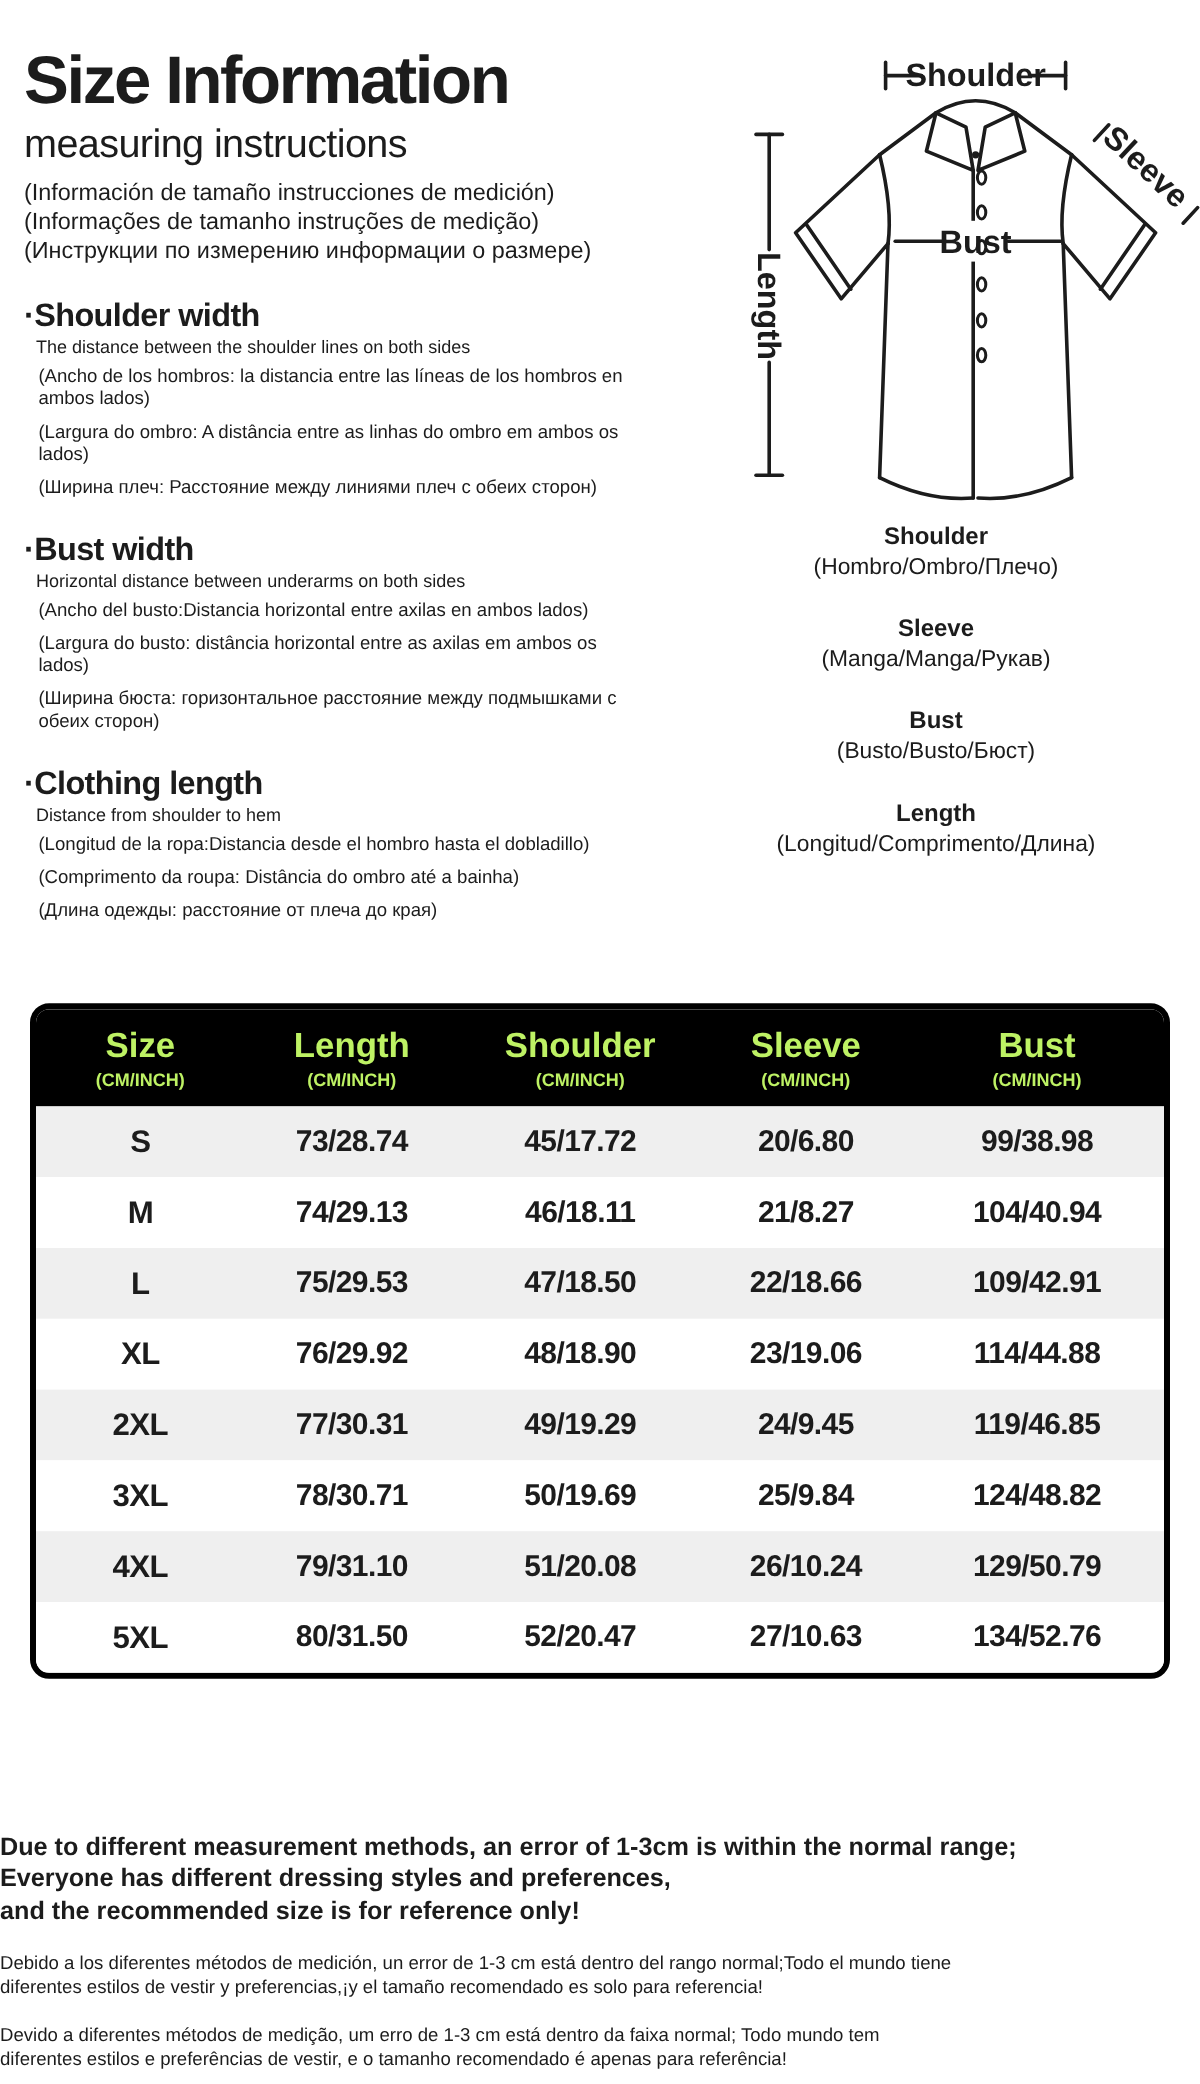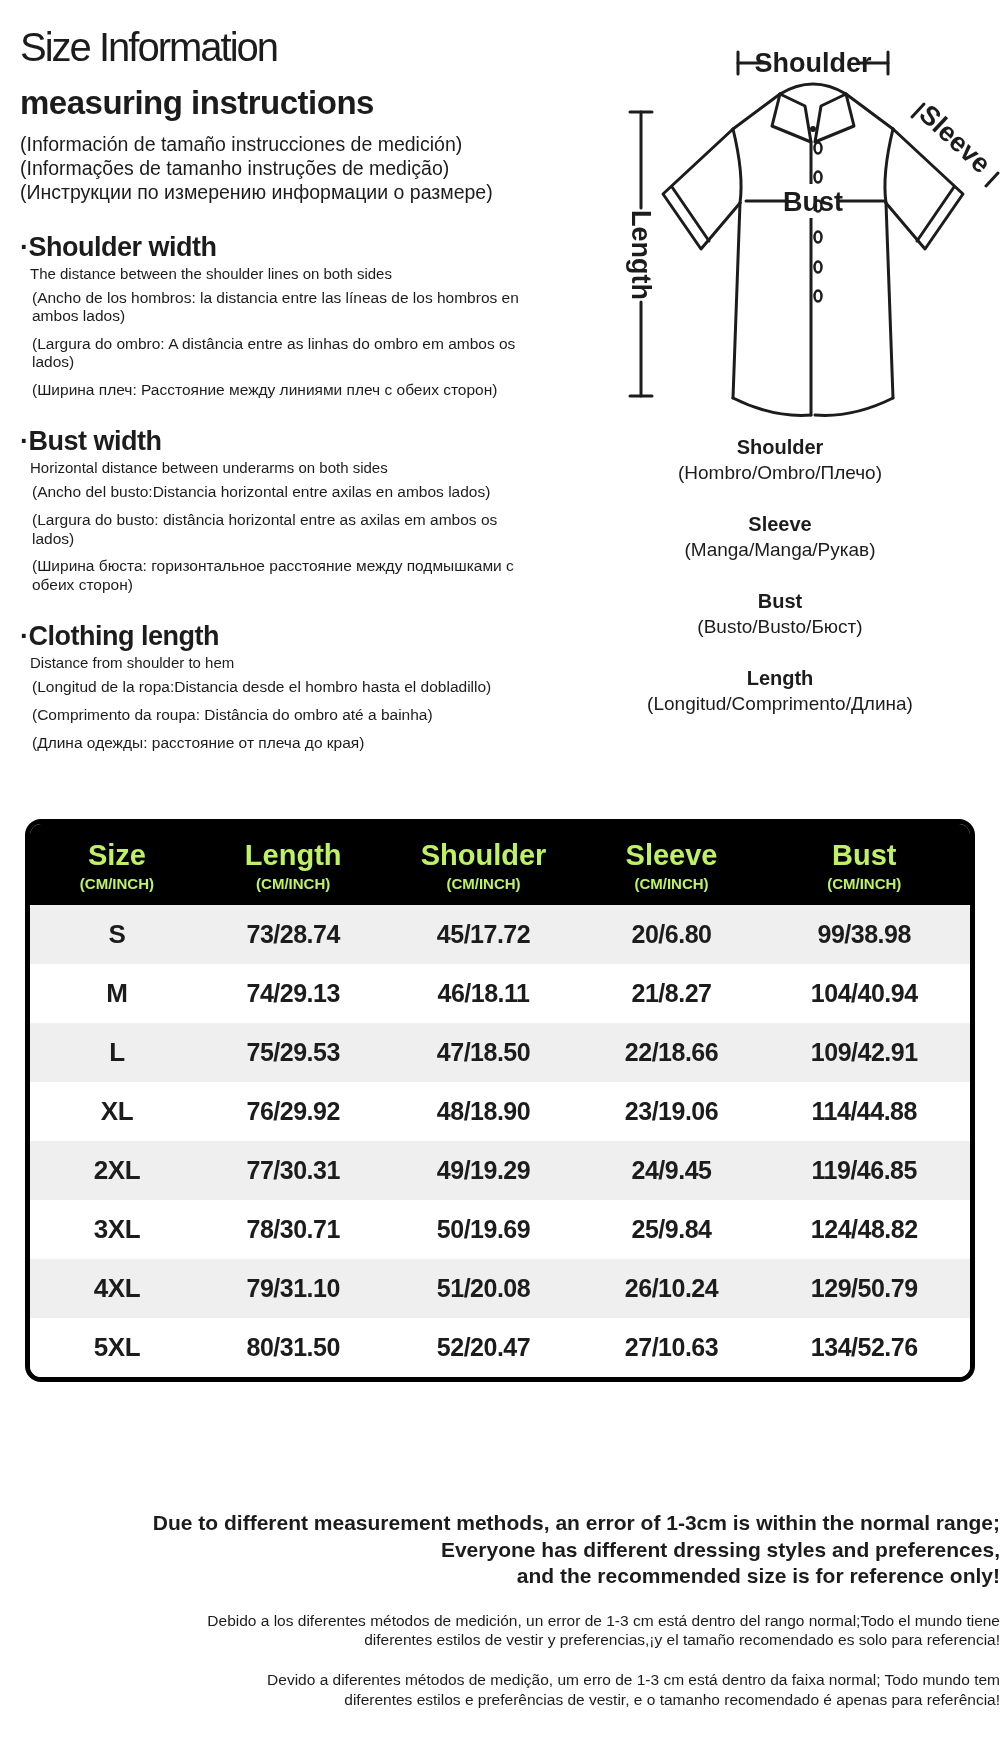--- a/index.html
+++ b/index.html
@@ -10,22 +10,22 @@
     margin:0 auto;
     background:#ffffff;
     color:#1c1c1c;
     font-family:"Liberation Sans", sans-serif;
     overflow:hidden;
   }
   .top { display:flex; padding:26px 0 0 20px; }
   .left-col { width:540px; flex:none; }
   .right-col { width:440px; flex:none; }
 
-  .title { font-size:40px; font-weight:normal; letter-spacing:-2px; line-height:1.05; }
-  .subtitle { font-size:33px; font-weight:bold; letter-spacing:-0.5px; margin-top:16px; }
+  .title { font-size:56px; font-weight:bold; letter-spacing:-2px; line-height:1.05;margin-top:12px; }
+  .subtitle { font-size:33px; font-weight:normal; letter-spacing:-0.5px; margin-top:4px; }
   .title-trans { font-size:19.5px; line-height:1.24; margin-top:10px; }
   .title-trans div { white-space:nowrap; }
 
   .section { margin-top:27px; }
   .section-heading { font-size:27px; font-weight:bold; letter-spacing:-0.5px; }
   .section-subtitle { font-size:15px; margin:2px 0 7px 10px; }
   .section-trans { font-size:15.5px; line-height:1.2; margin:0 0 9px 12px; max-width:500px; }
 
   .diagram-svg { display:block; width:440px; height:400px; }
   .diagram-svg text { font-family:"Liberation Sans", sans-serif; fill:#1c1c1c; }
@@ -55,21 +55,21 @@
     display:grid;
     grid-template-columns:18.5% 19% 21.5% 18.5% 22.5%;
     align-items:center;
     height:59px;
     background:#ffffff;
   }
   .t-row.alt { background:#efefef; }
   .t-row .cell { text-align:center; font-weight:bold; font-size:25px; letter-spacing:-0.5px; }
   .t-row .cell.size { font-size:26px; }
 
-  .footer { margin-top:128px; text-align:right; }
+  .footer { margin-top:128px; text-align:left; }
   .notice { font-size:21px; font-weight:bold; line-height:1.26; }
   .footer-trans { font-size:15.5px; line-height:1.25; margin-top:21px; }
 </style>
 </head>
 <body>
 
 <div class="page">
 
   <div class="top">
 

